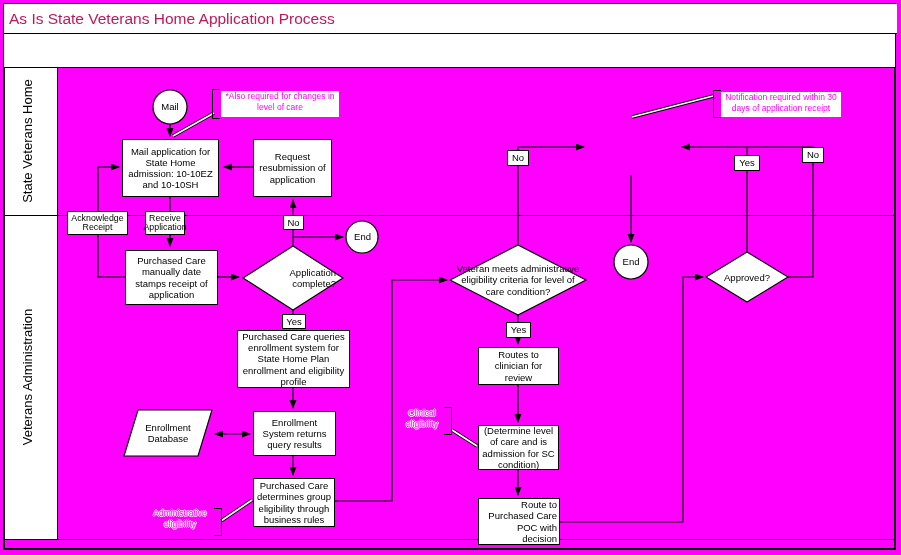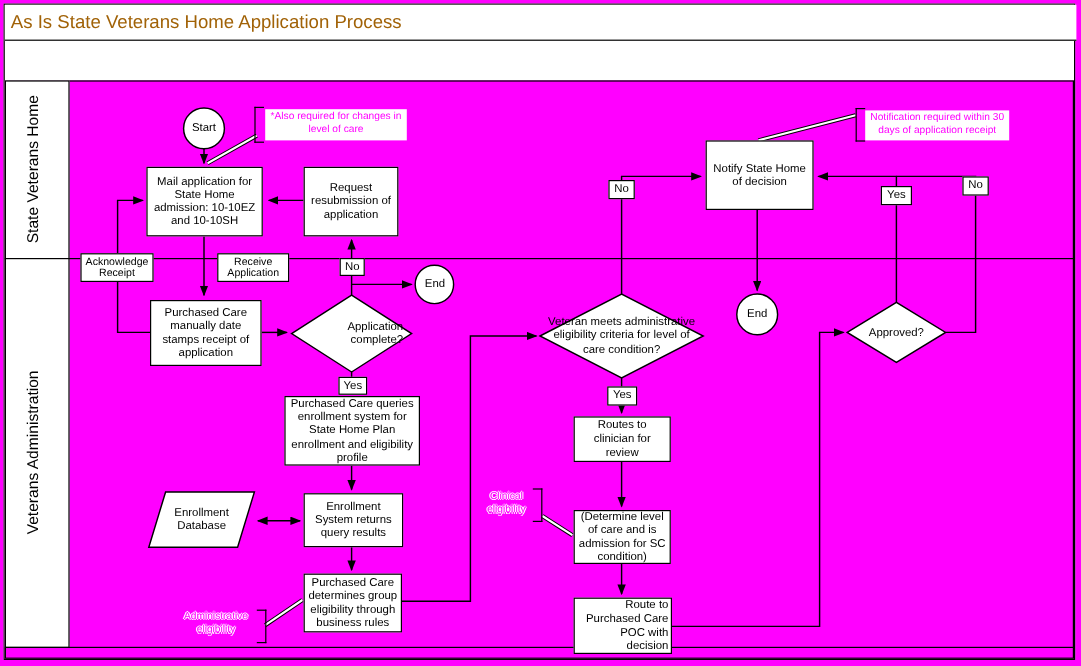--- a/index.html
+++ b/index.html
@@ -1,20 +1,20 @@
 <!DOCTYPE html>
 <html><head>
 <meta charset="utf-8">
 <style>
   html,body{margin:0;padding:0;}
   body{width:901px;height:555px;font-family:"Liberation Sans",sans-serif;}
   .stage{position:relative;width:901px;height:555px;background:#FF00FF;overflow:hidden;}
   .page{position:absolute;left:3px;top:3px;width:893px;height:547px;background:#FFFFFF;border:1px solid #000;box-sizing:border-box;}
   .titlebar{position:absolute;left:4px;top:4px;width:893px;height:30px;background:#fff;border-bottom:1px solid #000;box-sizing:border-box;display:flex;align-items:center;}
-  .titlebar .t{font-size:15.5px;color:#a16207;padding-left:5px;}
+  .titlebar .t{font-size:15.5px;color:#be185d;padding-left:5px;}
   .pool{position:absolute;left:4px;top:67px;width:891px;height:482px;background:#FF00FF;border:1px solid #000;box-sizing:border-box;}
   .lanecol{position:absolute;left:4px;top:67px;width:54px;height:473px;background:#fff;border:1px solid #000;box-sizing:border-box;}
   .hline{position:absolute;left:4px;width:891px;height:1px;background:#000;}
   .lane-label{position:absolute;font-size:13px;color:#000;text-align:center;transform:rotate(-90deg);white-space:nowrap;}
   .node{position:absolute;background:#fff;border:1px solid #000;box-sizing:border-box;display:flex;align-items:center;justify-content:center;text-align:center;font-size:9.5px;line-height:1.18;color:#000;padding:1px 2px;}
   .shape-text{position:absolute;display:flex;align-items:center;justify-content:center;text-align:center;font-size:9.5px;line-height:1.18;color:#000;}
   .tag{position:absolute;background:#fff;border:1px solid #000;box-sizing:border-box;display:flex;align-items:center;justify-content:center;text-align:center;font-size:9.5px;line-height:1.05;color:#000;}
   .callout{position:absolute;color:#FF00FF;font-size:8.5px;line-height:1.35;text-align:center;}
   .boxed{background:#fff;}
   .halo{text-shadow:1px 0 0 #fff,-1px 0 0 #fff,0 1px 0 #fff,0 -1px 0 #fff;}
@@ -108,39 +108,38 @@
       <polygon points="243,278 293,246 343,278 293,310"></polygon>
       <polygon points="450,280 518,245 586,280 518,315"></polygon>
       <polygon points="706,277 747,252 788,277 747,302"></polygon>
 
       <polygon points="138,410 212,410 198,456 124,456"></polygon>
     </g>
   </svg>
 
   <div class="node" style="left:122px;top:139px;width:97px;height:58px;">Mail application for State Home admission: 10-10EZ and 10-10SH</div>
   <div class="node" style="left:253px;top:139px;width:79px;height:58px;">Request resubmission of application</div>
-  <div class="node" style="left:588px;top:117px;width:90px;height:58px;">Notify State Home of decision</div>
   <div class="node" style="left:125px;top:250px;width:93px;height:55px;">Purchased Care manually date stamps receipt of application</div>
   <div class="node" style="left:237px;top:330px;width:113px;height:58px;">Purchased Care queries enrollment system for State Home Plan enrollment and eligibility profile</div>
   <div class="node" style="left:253px;top:411px;width:83px;height:45px;">Enrollment System returns query results</div>
   <div class="node" style="left:478px;top:347px;width:81px;height:38px;">Routes to clinician for review</div>
   <div class="node" style="left:253px;top:478px;width:82px;height:49px;">Purchased Care determines group eligibility through business rules</div>
   <div class="node" style="left:478px;top:425px;width:81px;height:45px;">(Determine level of care and is admission for SC condition)</div>
   <div class="node" style="left:478px;top:498px;width:82px;height:47px;text-align:right;">Route to Purchased Care POC with decision</div>
 
-  <div class="shape-text" style="left:153px;top:100px;width:34px;height:14px;">Start</div>
+  <div class="shape-text" style="left:153px;top:100px;width:34px;height:14px;">Mail</div>
   <div class="shape-text" style="left:346px;top:230px;width:33px;height:14px;">End</div>
   <div class="shape-text" style="left:614px;top:255px;width:34px;height:14px;">End</div>
   <div class="shape-text" style="left:250px;top:260px;width:86px;height:36px;text-align:right;">Application complete?</div>
   <div class="shape-text" style="left:455px;top:251px;width:126px;height:58px;">Veteran meets administrative eligibility criteria for level of care condition?</div>
   <div class="shape-text" style="left:705px;top:270px;width:84px;height:15px;">Approved?</div>
   <div class="shape-text" style="left:132px;top:418px;width:72px;height:30px;">Enrollment Database</div>
 
   <div class="tag" style="left:67px;top:211px;width:61px;height:24px;font-size:8.8px;">Acknowledge Receipt</div>
-  <div class="tag" style="left:145px;top:211px;width:60px;height:24px;font-size:8.8px;margin-left:36px;">Receive Application</div>
+  <div class="tag" style="left:145px;top:211px;width:40px;height:24px;font-size:8.8px;">Receive Application</div>
   <div class="tag" style="left:283px;top:215px;width:21px;height:15px;">No</div>
   <div class="tag" style="left:282px;top:314px;width:24px;height:15px;">Yes</div>
   <div class="tag" style="left:507px;top:150px;width:22px;height:16px;">No</div>
   <div class="tag" style="left:506px;top:322px;width:25px;height:16px;">Yes</div>
   <div class="tag" style="left:734px;top:155px;width:26px;height:16px;">Yes</div>
   <div class="tag" style="left:802px;top:147px;width:22px;height:16px;">No</div>
 
   <div class="bracket-l" style="left:212px;top:89px;height:30px;"></div>
   <div class="callout boxed" style="left:221px;top:91px;width:118px;height:26px;">*Also required for changes in level of care</div>
 

